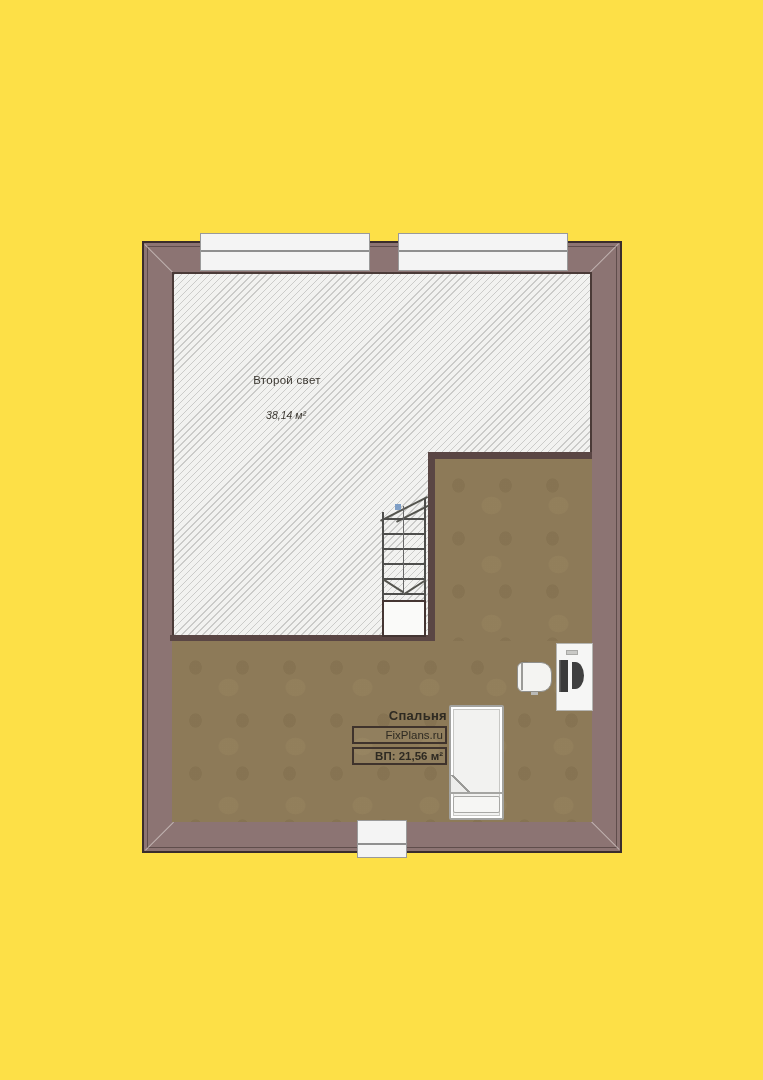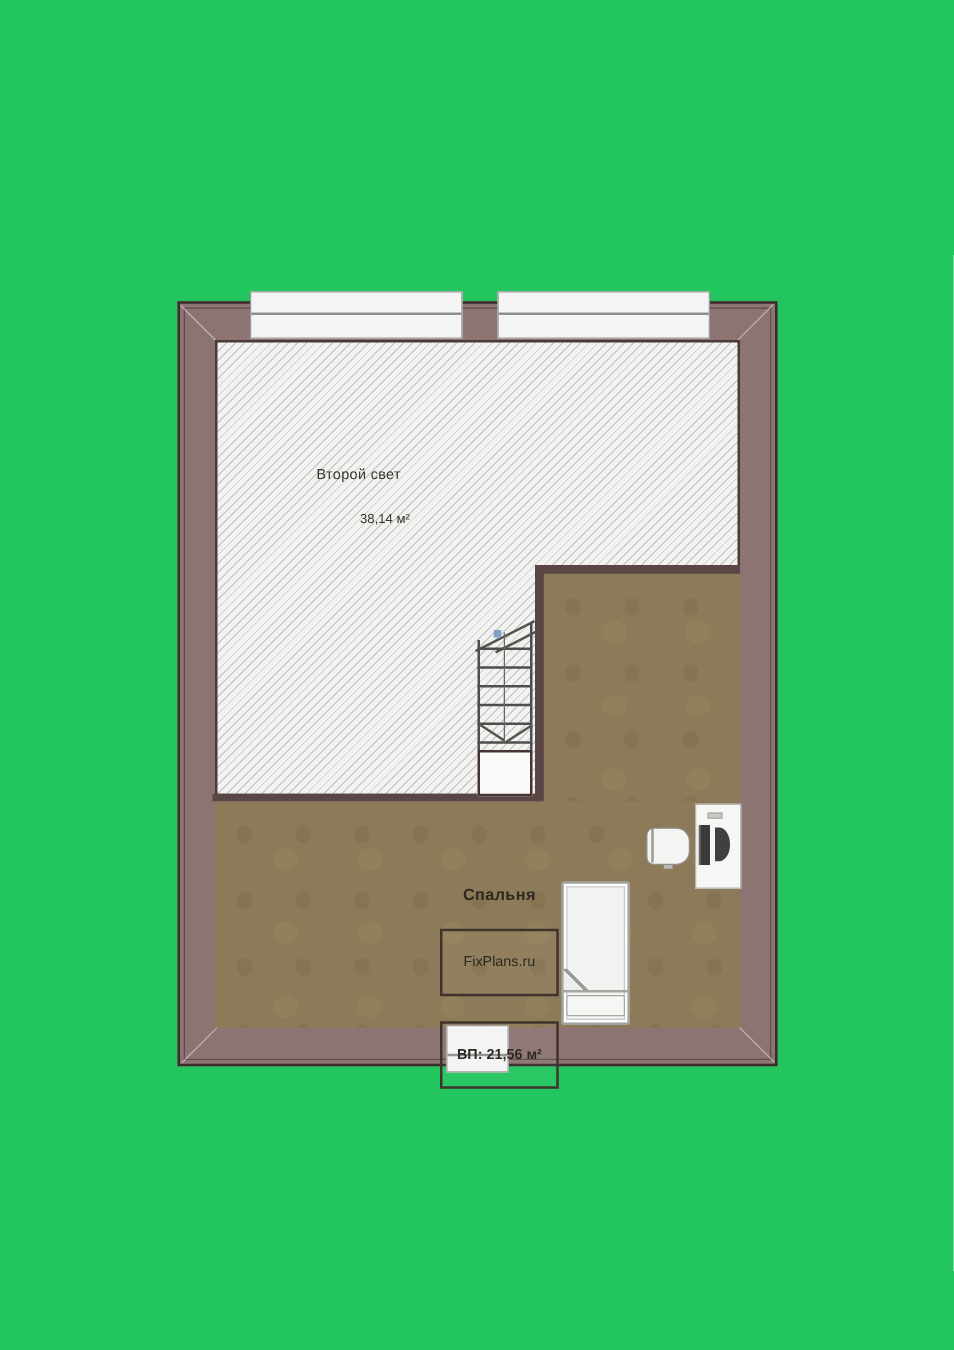--- a/index.html
+++ b/index.html
@@ -1,17 +1,17 @@
 <!DOCTYPE html>
 <html><head>
 <meta charset="utf-8">
 <style>
   html,body{margin:0;padding:0;background:#ffffff;}
   body{font-family:"Liberation Sans", sans-serif;}
-  .canvas{position:relative;width:763px;height:1080px;background:#22c55e;overflow:hidden;}
+  .canvas{position:relative;width:763px;height:1080px;background:#fde047;overflow:hidden;}
   .abs{position:absolute;box-sizing:border-box;}
 
   
   .wall-outer{
     left:142px;top:241px;width:480px;height:612px;
     background:#8c7473;
     border:2px solid #3a2d2c;
     outline:1px solid rgba(58,45,44,.55);
     outline-offset:-6px;
   }
@@ -70,24 +70,24 @@
     left:517px;top:662px;width:35px;height:30px;
     background:#f4f4f2;border:1.5px solid #8f8f8c;
     border-radius:6px 11px 11px 6px/6px 11px 11px 6px;
   }
   .chair-back{left:521px;top:663px;width:1.5px;height:27px;background:#9a9a97;}
   .chair-foot{left:531px;top:692px;width:7px;height:3px;background:#b9b9b6;}
 
   
   .room-label{color:#3a362f;text-align:center;}
   .lbl-secondlight-name{left:227px;top:374px;width:120px;font-size:11.5px;letter-spacing:.3px;}
-  .lbl-secondlight-area{left:248px;top:409px;width:120px;font-size:10.5px;}
-  .bedroom-labels{left:352px;top:708px;width:95px;text-align:center;color:#2e2a22;}
+  .lbl-secondlight-area{left:226px;top:409px;width:120px;font-size:10.5px;font-style:italic;}
+  .bedroom-labels{left:352px;top:708px;width:95px;text-align:right;color:#2e2a22;}
   .lbl-bedroom-name{font-size:13px;font-weight:bold;letter-spacing:.3px;}
-  .lbl-box{border:2px solid #3f332c;margin-top:20px;padding:19px 2px;font-size:11.5px;color:#2e2a22;background:rgba(255,255,255,0.04);}
+  .lbl-box{border:2px solid #3f332c;margin-top:3px;padding:1px 2px;font-size:11.5px;color:#2e2a22;background:rgba(255,255,255,0.04);}
   .lbl-box.area{font-weight:bold;}
 </style>
 </head>
 <body>
 
 <div class="canvas">
 
   <div class="abs wall-outer"></div>
   <div class="abs miter" style="left:145px;top:244px;transform:rotate(45deg);"></div>
   <div class="abs miter" style="left:619px;top:244px;transform:rotate(135deg);"></div>

